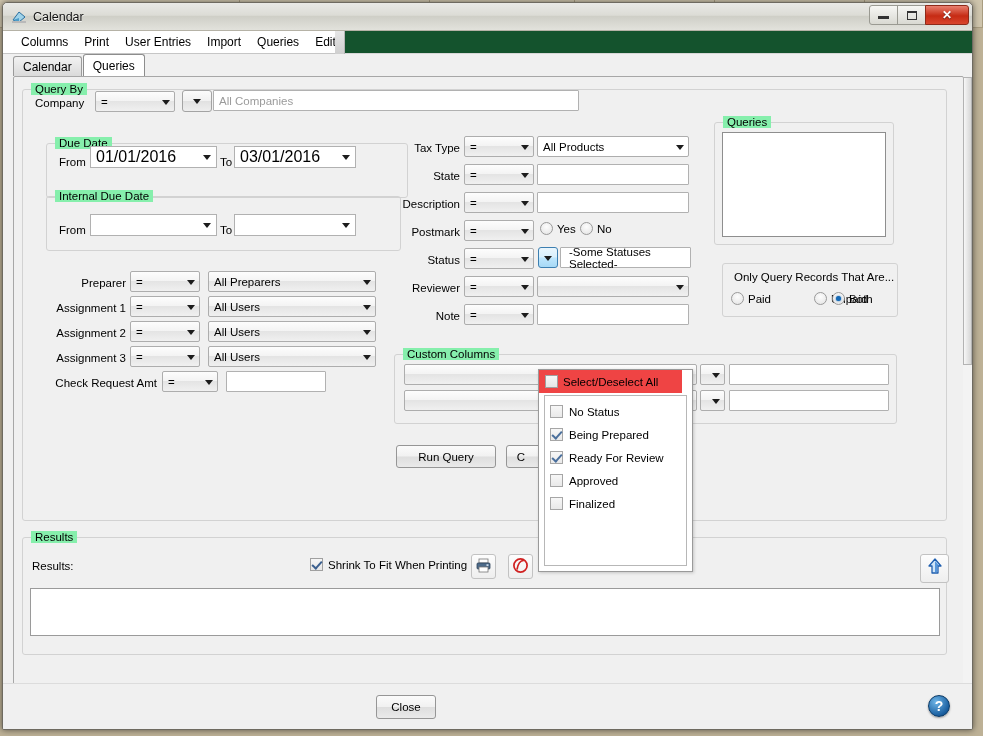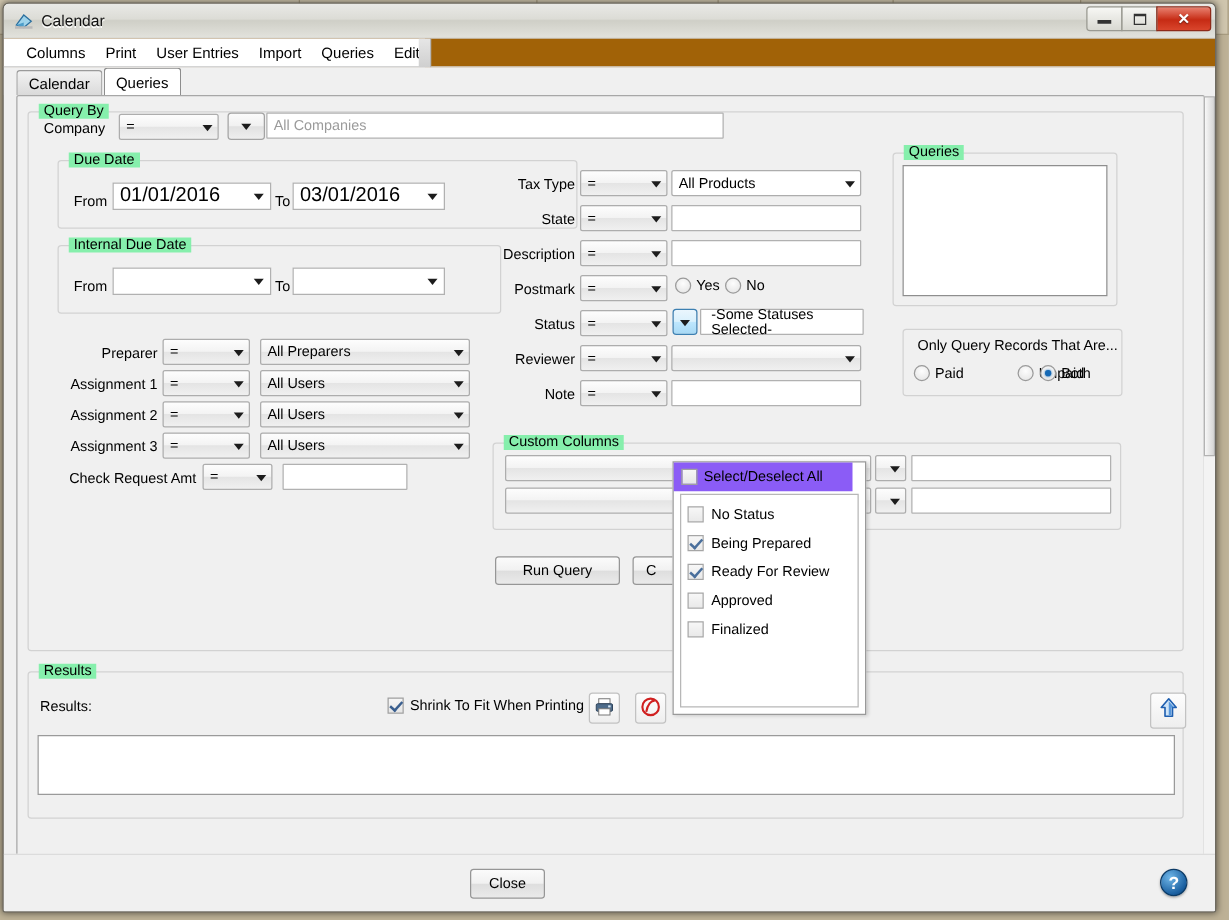--- a/index.html
+++ b/index.html
@@ -96,21 +96,21 @@
   }
   #menubar .menu-item {
     padding: 0 8px;
     display: flex; align-items: center;
     font-size: 12px; color: #000;
     white-space: nowrap;
   }
   #menubar-wrap {
     position: relative;
     height: 23px;
-    background: #a16207;
+    background: #14532d;
     border-bottom: 1px solid #d7d7d7;
   }
   #menubar-wrap .menu-grip {
     position: absolute; left: 332px; top: 0; width: 10px; height: 23px;
     background: linear-gradient(#e6e6e6, #cfcfcf);
     border-right: 1px solid #b5b5b5;
   }
 
   
   #tabstrip {
@@ -332,21 +332,21 @@
     position: absolute;
     left: 524px; top: 292px;
     width: 155px; height: 203px;
     background: #fff;
     border: 1px solid #9a9a9a;
     z-index: 50;
     box-shadow: 1px 1px 3px rgba(0,0,0,0.18);
   }
   #status-popup .sd-header {
     position: absolute; left: 0; top: 0; right: 10px; height: 23px;
-    background: #8b5cf6;
+    background: #ef4444;
     display: flex; align-items: center;
     padding-left: 6px;
   }
   #status-popup .sd-list {
     position: absolute; left: 5px; right: 5px; top: 25px; bottom: 5px;
     border: 1px solid #b7b7b7;
     background: #fff;
     padding: 4px 0 0 5px;
   }
   #status-popup .sd-item {
@@ -478,21 +478,21 @@
       <span>=</span>
       <span class="arrow"></span>
     </div>
     <div class="dropbtn" style="left:168px; top:13px;">
       <span class="arrow"></span>
     </div>
     <div class="field placeholder" style="left:199px; top:13px; width:366px;">
       <span>All Companies</span>
     </div>
 
-    <div class="group" style="left:32px; top:51px; width:416px; height:55px;">
+    <div class="group" style="left:32px; top:66px; width:362px; height:55px;">
       <span class="legend">Due Date</span>
     </div>
     <span class="lbl" style="left:45px; top:78px;">From</span>
     <div class="datecombo" style="left:76px; top:69px; width:127px;">
       <span>01/01/2016</span>
       <span class="arrow"></span>
     </div>
     <span class="lbl" style="left:206px; top:78px;">To</span>
     <div class="datecombo" style="left:220px; top:69px; width:122px;">
       <span>03/01/2016</span>

